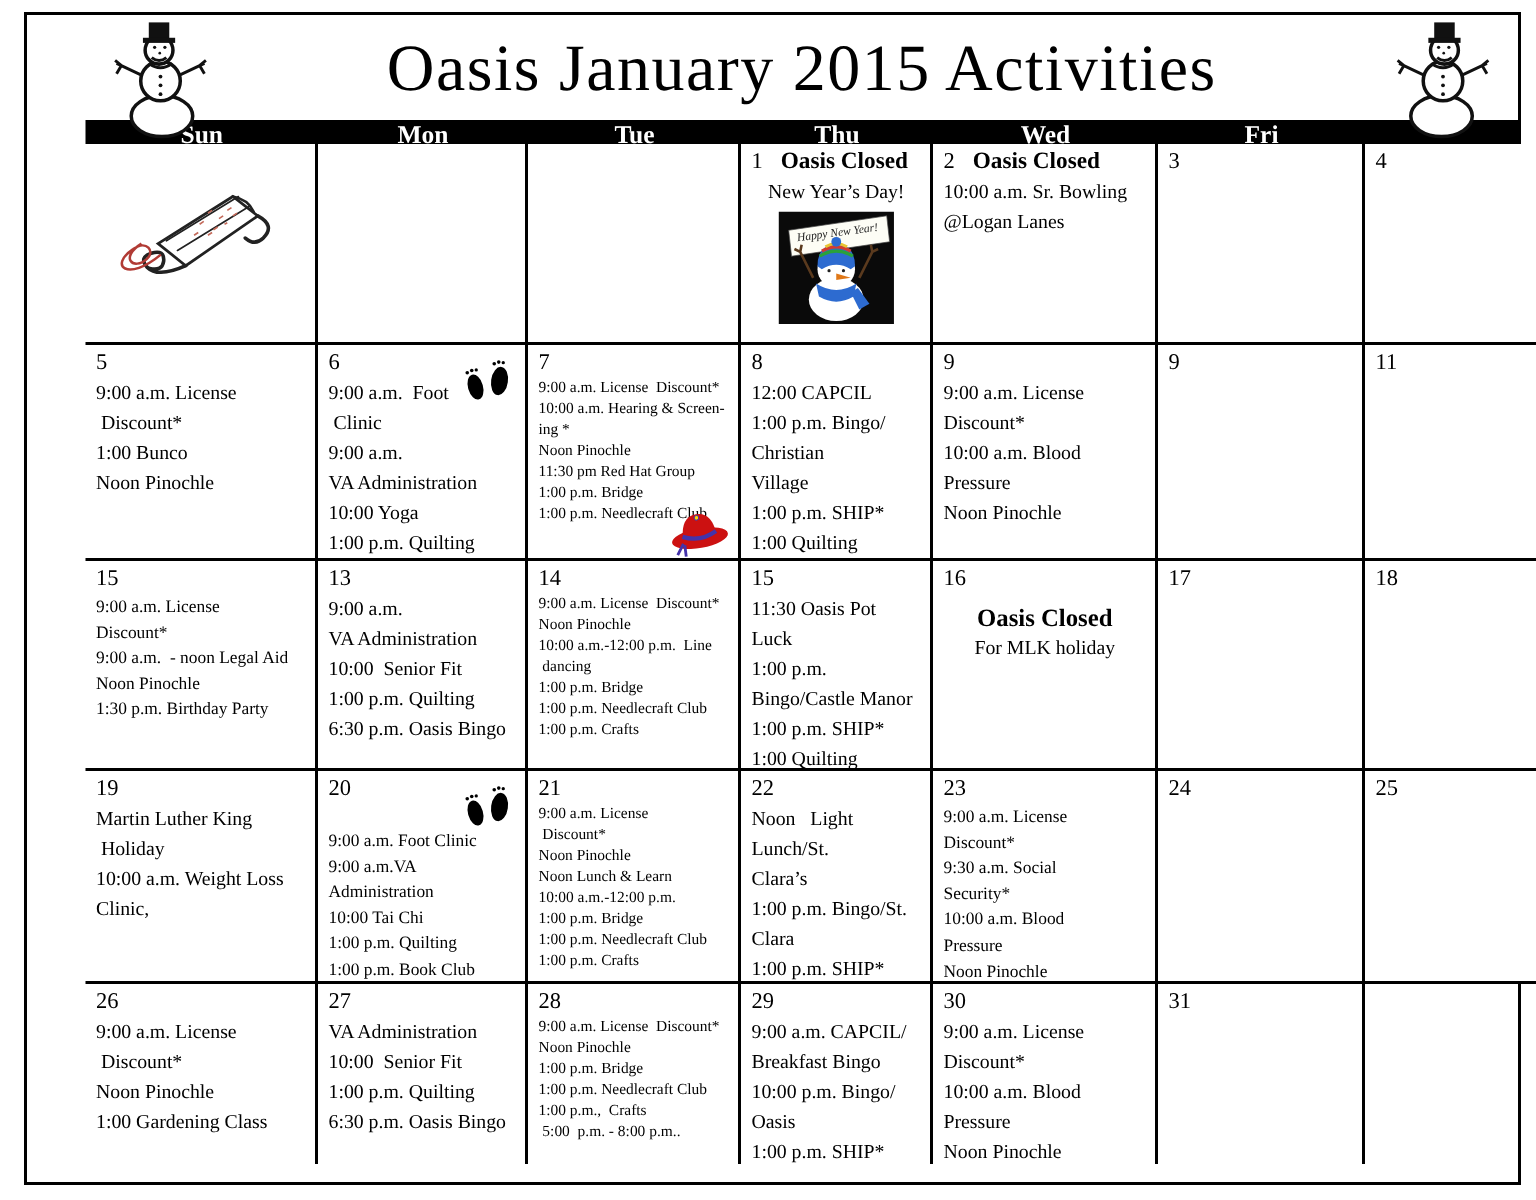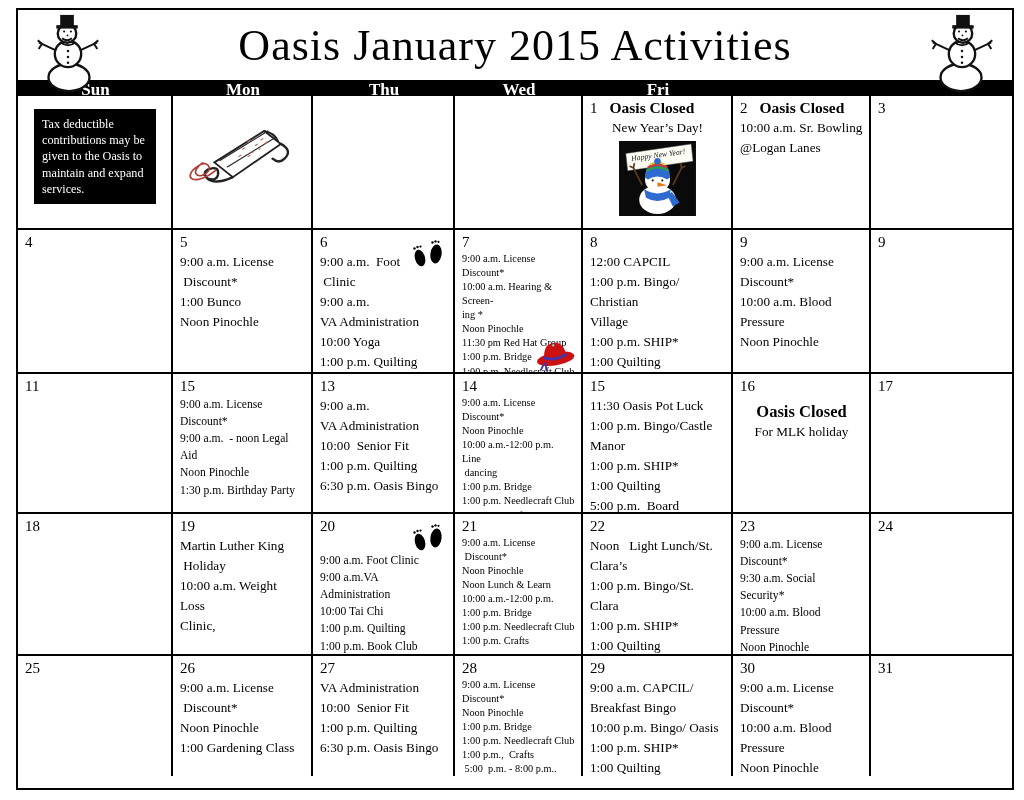--- a/index.html
+++ b/index.html
@@ -1,19 +1,19 @@
 <!DOCTYPE html>
 <html><head>
 <meta charset="utf-8">
 <style>
   html,body{margin:0;padding:0;background:#fff;}
   .page{position:relative;width:1024px;height:800px;background:#fff;
         font-family:"Liberation Serif","DejaVu Serif",serif;color:#000;overflow:hidden;}
   .frame{position:absolute;left:16px;top:8px;width:998px;height:782px;
-         border:2px solid #000;box-sizing:border-box;background:#fff;}
+         border:2px solid #000;box-sizing:border-box;background:#fff;padding-left:39px;}
   
   .titlebar{position:relative;height:70px;display:flex;align-items:center;justify-content:center;}
   .pagetitle{font-size:44px;letter-spacing:1px;white-space:nowrap;}
   .corner-snowman{position:absolute;top:2px;z-index:5;}
   .corner-snowman.left{left:4px;}
   .corner-snowman.right{right:4px;transform:scaleX(-1);}
   
   .dayheader{height:16px;background:#000;display:grid;
              grid-template-columns:155px 140px 142px 128px 150px 138px 141px;}
   .dayname{color:#fff;font-weight:bold;font-size:17px;display:flex;
@@ -100,29 +100,27 @@
               <circle cx="37" cy="46" r="1.3"></circle>
               <circle cx="37" cy="52" r="1.3"></circle>
             </g>
         </svg>
       </span>
     </div>
 
     <div class="dayheader">
         <div class="dayname">Sun</div>
         <div class="dayname">Mon</div>
+        <div class="dayname">Tue</div>
         <div class="dayname">Thu</div>
         <div class="dayname">Wed</div>
         <div class="dayname">Fri</div>
       </div>
 
     <div class="grid">
-        <div class="cell fs-md">
-          <div class="notebox">Tax deductible contributions may be given to the  Oasis to maintain and expand services.</div>
-        </div>
         <div class="cell fs-md">
           <span class="icon sled-icon"><svg viewBox="0 0 130 112" width="120" height="104">
               <g fill="none" stroke="#222" stroke-linecap="round">
                 <path d="M34 64 L88 30 L106 44 L54 80 Z" fill="#fff" stroke-width="2"></path>
                 <path d="M40 62 L92 30" stroke-width="1.2"></path>
                 <path d="M48 69 L100 37" stroke-width="1.2"></path>
                 <path d="M54 80 q-20 9 -28 1 q-6 -7 3 -10 q10 -3 9 6 q-1 7 -10 5" stroke-width="2.6"></path>
                 <path d="M106 44 q13 7 4 16 q-6 6 -13 0" stroke-width="2.6"></path>
                 <path d="M88 30 q11 2 15 11" stroke-width="2"></path>
               </g>

